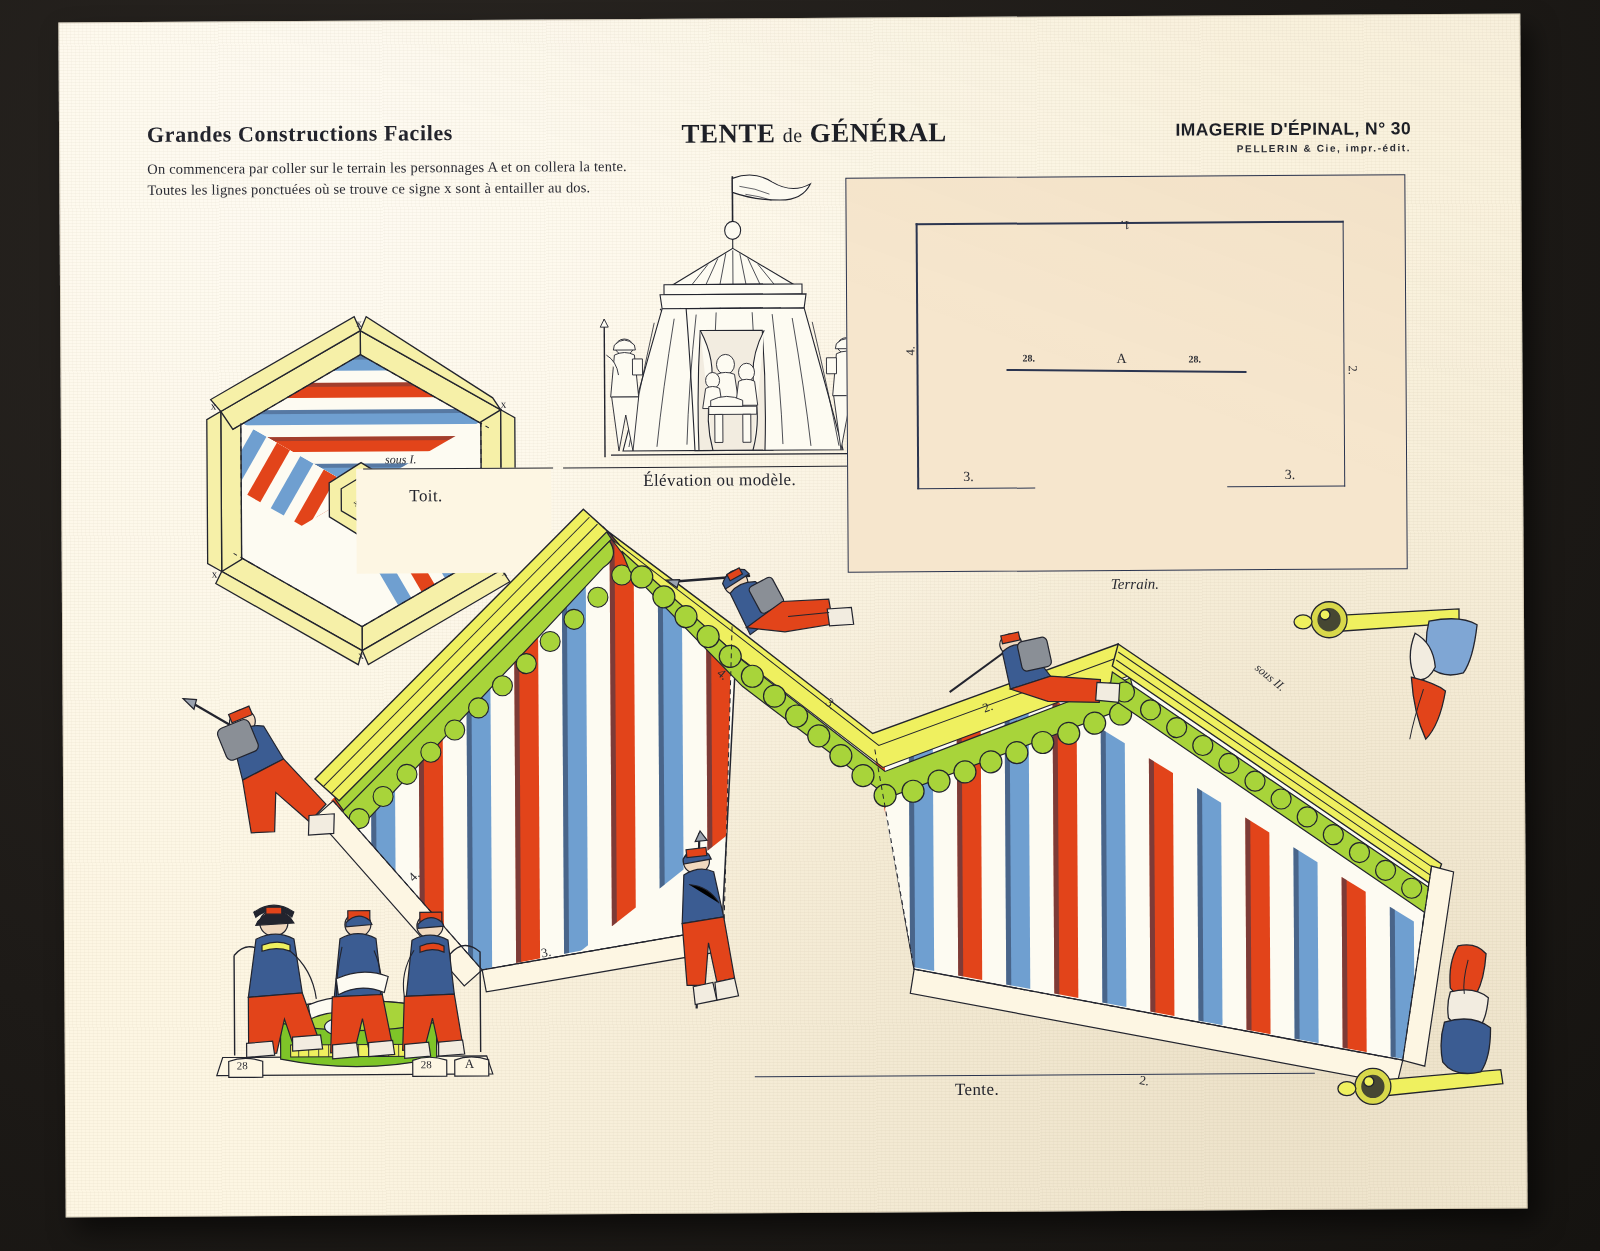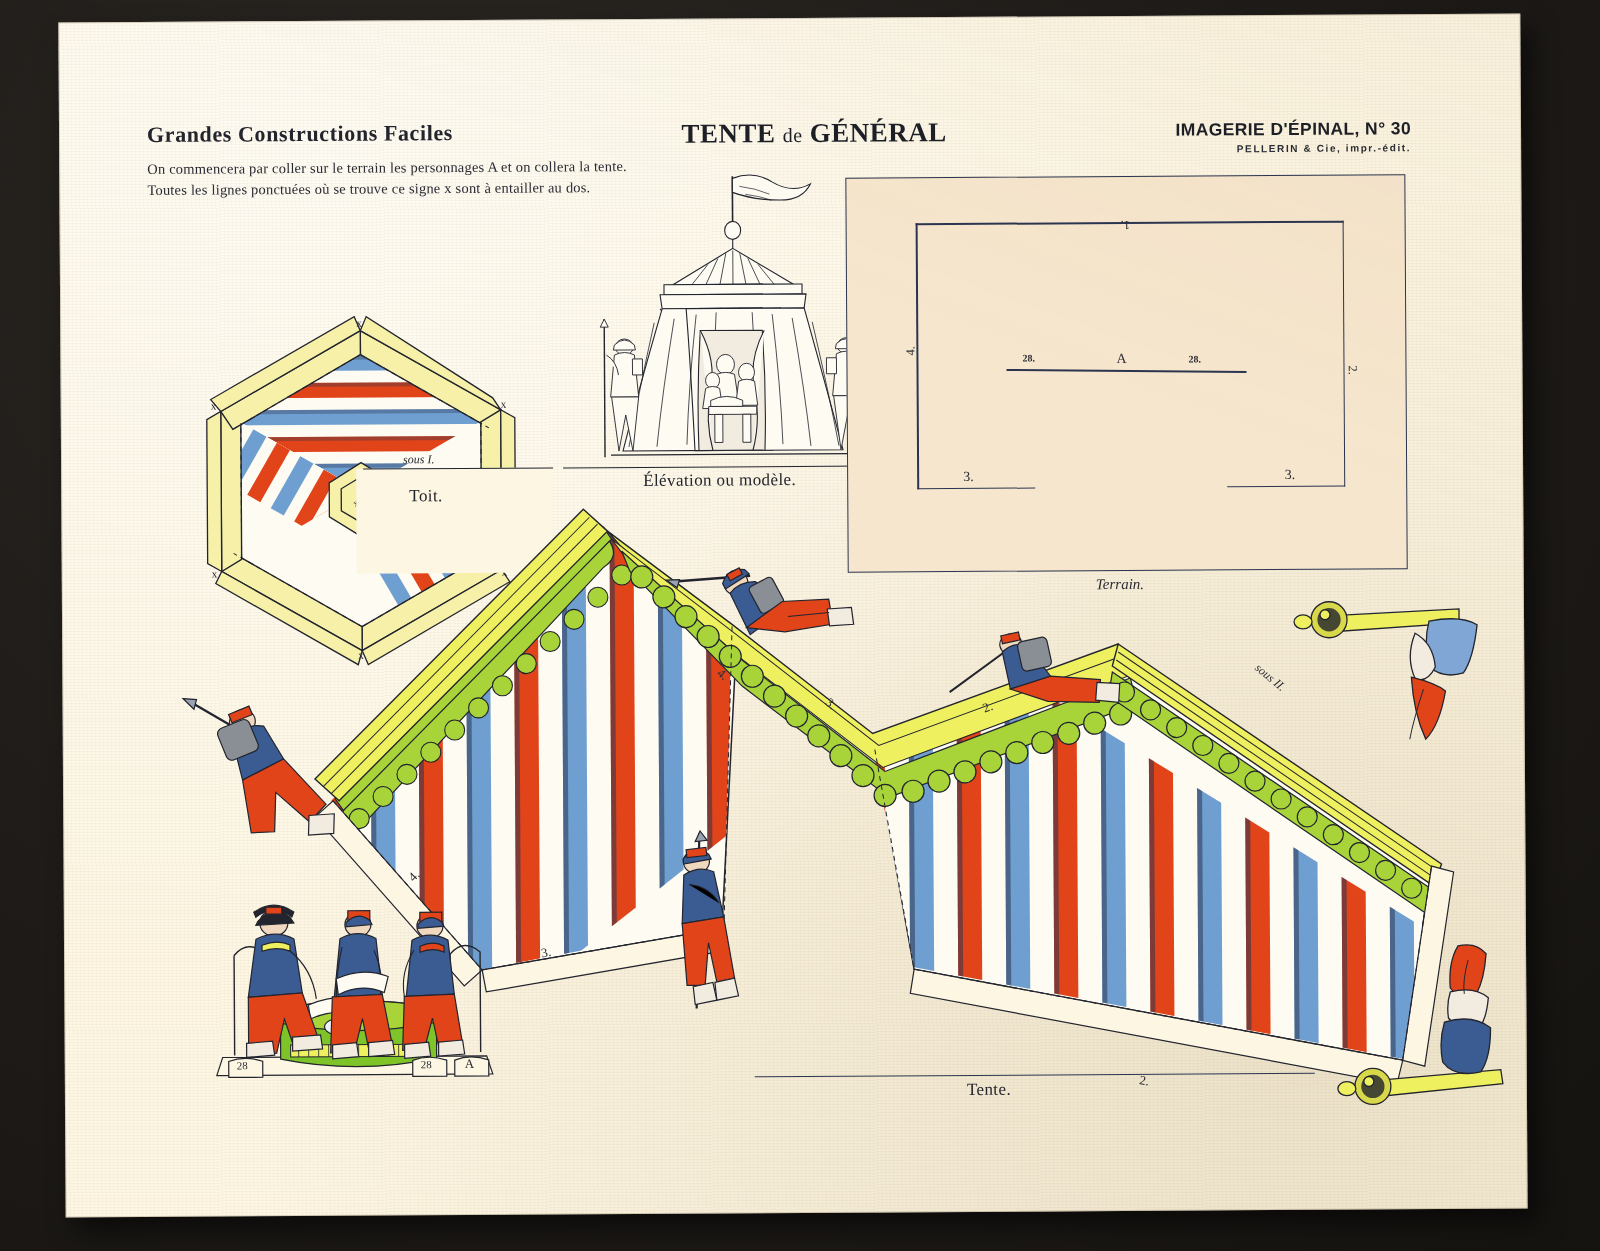--- a/index.html
+++ b/index.html
@@ -277,21 +277,21 @@
 
       <g stroke="#22242e" stroke-width="1.3" fill="#f6f0a8">
         <polygon points="190,162 222,182 222,216 190,236 158,216 158,182"></polygon>
         <polygon points="190,176 210,188 210,210 190,222 170,210 170,188" fill="#f6f0a8"></polygon>
       </g>
       <text x="184" y="206" font-family="Liberation Serif, serif" font-size="9" fill="#22242e" transform="rotate(-30 184 206)">x</text>
     </svg>
 
     <div class="abs" style="left:185px;top:168px;width:195px;height:105px;background:#fdf6e3;"></div>
     <div class="abs" style="left:192px;top:168px;width:190px;border-top:1.3px solid #22242e;"></div>
-    <div class="abs cap-sm" style="left:232px;top:152px;">sous I.</div>
+    <div class="abs cap-sm" style="left:214px;top:152px;">sous I.</div>
     <div class="abs cap" style="left:238px;top:186px;">Toit.</div>
   </div>
 
   <div class="abs" style="left:490px;top:150px;width:330px;height:330px;">
     <svg width="330" height="330" viewBox="0 0 330 330">
       <g stroke="#22242e" fill="none" stroke-width="1.1">
 
         <line x1="183" y1="8" x2="183" y2="58" stroke-width="1.6"></line>
         <path d="M183 10 q22 -8 40 4 q20 12 38 2 q-8 16 -30 16 q-26 0 -48 -8 z" fill="#fdfbf2"></path>
         <path d="M190 18 q16 2 30 8 M196 26 q14 2 26 6" stroke-width=".7"></path>
@@ -387,21 +387,21 @@
       <span class="abs numlbl" style="left:106px;top:130px;font-size:10px;font-weight:700;">28.</span>
       <span class="abs numlbl" style="left:200px;top:129px;font-size:14px;">A</span>
       <span class="abs numlbl" style="left:272px;top:132px;font-size:10px;font-weight:700;">28.</span>
 
       <span class="abs numlbl" style="left:205px;top:-5px;transform:rotate(180deg);">1.</span>
       <span class="abs numlbl" style="right:-12px;top:142px;transform:rotate(90deg);">2.</span>
       <span class="abs numlbl" style="left:-10px;top:120px;transform:rotate(-90deg);">4.</span>
       <span class="abs numlbl" style="left:46px;bottom:4px;font-size:14px;">3.</span>
       <span class="abs numlbl" style="right:50px;bottom:4px;font-size:14px;">3.</span>
     </div>
-    <div class="abs cap-sm" style="left:248px;top:400px;font-size:15px;">Terrain.</div>
+    <div class="abs cap-sm" style="left:263px;top:400px;font-size:15px;">Terrain.</div>
   </div>
 
   <div class="abs" id="tente">
     <svg width="1080" height="620" viewBox="0 0 1080 620">
       <defs>
         <clipPath id="leftPanel">
             <polygon points="18,300 288,28 420,128 410,425 165,470"></polygon>
           </clipPath>
         <clipPath id="rightPanel">
             <polygon points="560,250 805,148 1120,370 1090,565 600,470"></polygon>
@@ -579,21 +579,21 @@
         <text x="404" y="176" transform="rotate(40 404 176)">4.</text>
         <text x="512" y="206" transform="rotate(40 512 206)">3.</text>
         <text x="672" y="216" transform="rotate(-20 672 216)">2.</text>
         <text x="824" y="588" transform="rotate(10 824 588)">2.</text>
       </g>
     </svg>
 
     <div class="abs cap-sm" style="left:940px;top:175px;transform:rotate(40deg);font-size:12px;">sous II.</div>
 
     <div class="abs" style="left:440px;top:578px;width:560px;border-top:1.4px solid #2b3550;"></div>
-    <div class="abs cap" style="left:640px;top:583px;margin-left:12px;">Tente.</div>
+    <div class="abs cap" style="left:640px;top:583px;">Tente.</div>
   </div>
 
   <div class="abs" style="left:620px;top:500px;width:200px;height:140px;transform:rotate(-28deg);">
     <svg width="200" height="140" viewBox="0 0 200 140">
       <g stroke="#22242e" stroke-width="1.2">
         <line x1="6" y1="12" x2="78" y2="44" stroke-width="2.5"></line>
         <polygon points="2,8 14,14 8,20" fill="#9aa3b0"></polygon>
         <ellipse cx="62" cy="44" rx="12" ry="11" fill="#f0d8be"></ellipse>
         <path d="M50 38 q12 -12 26 -2 l2 6 l-28 2 z" fill="#3b5c92"></path>
         <rect x="58" y="32" width="14" height="7" fill="#e2441a"></rect>

